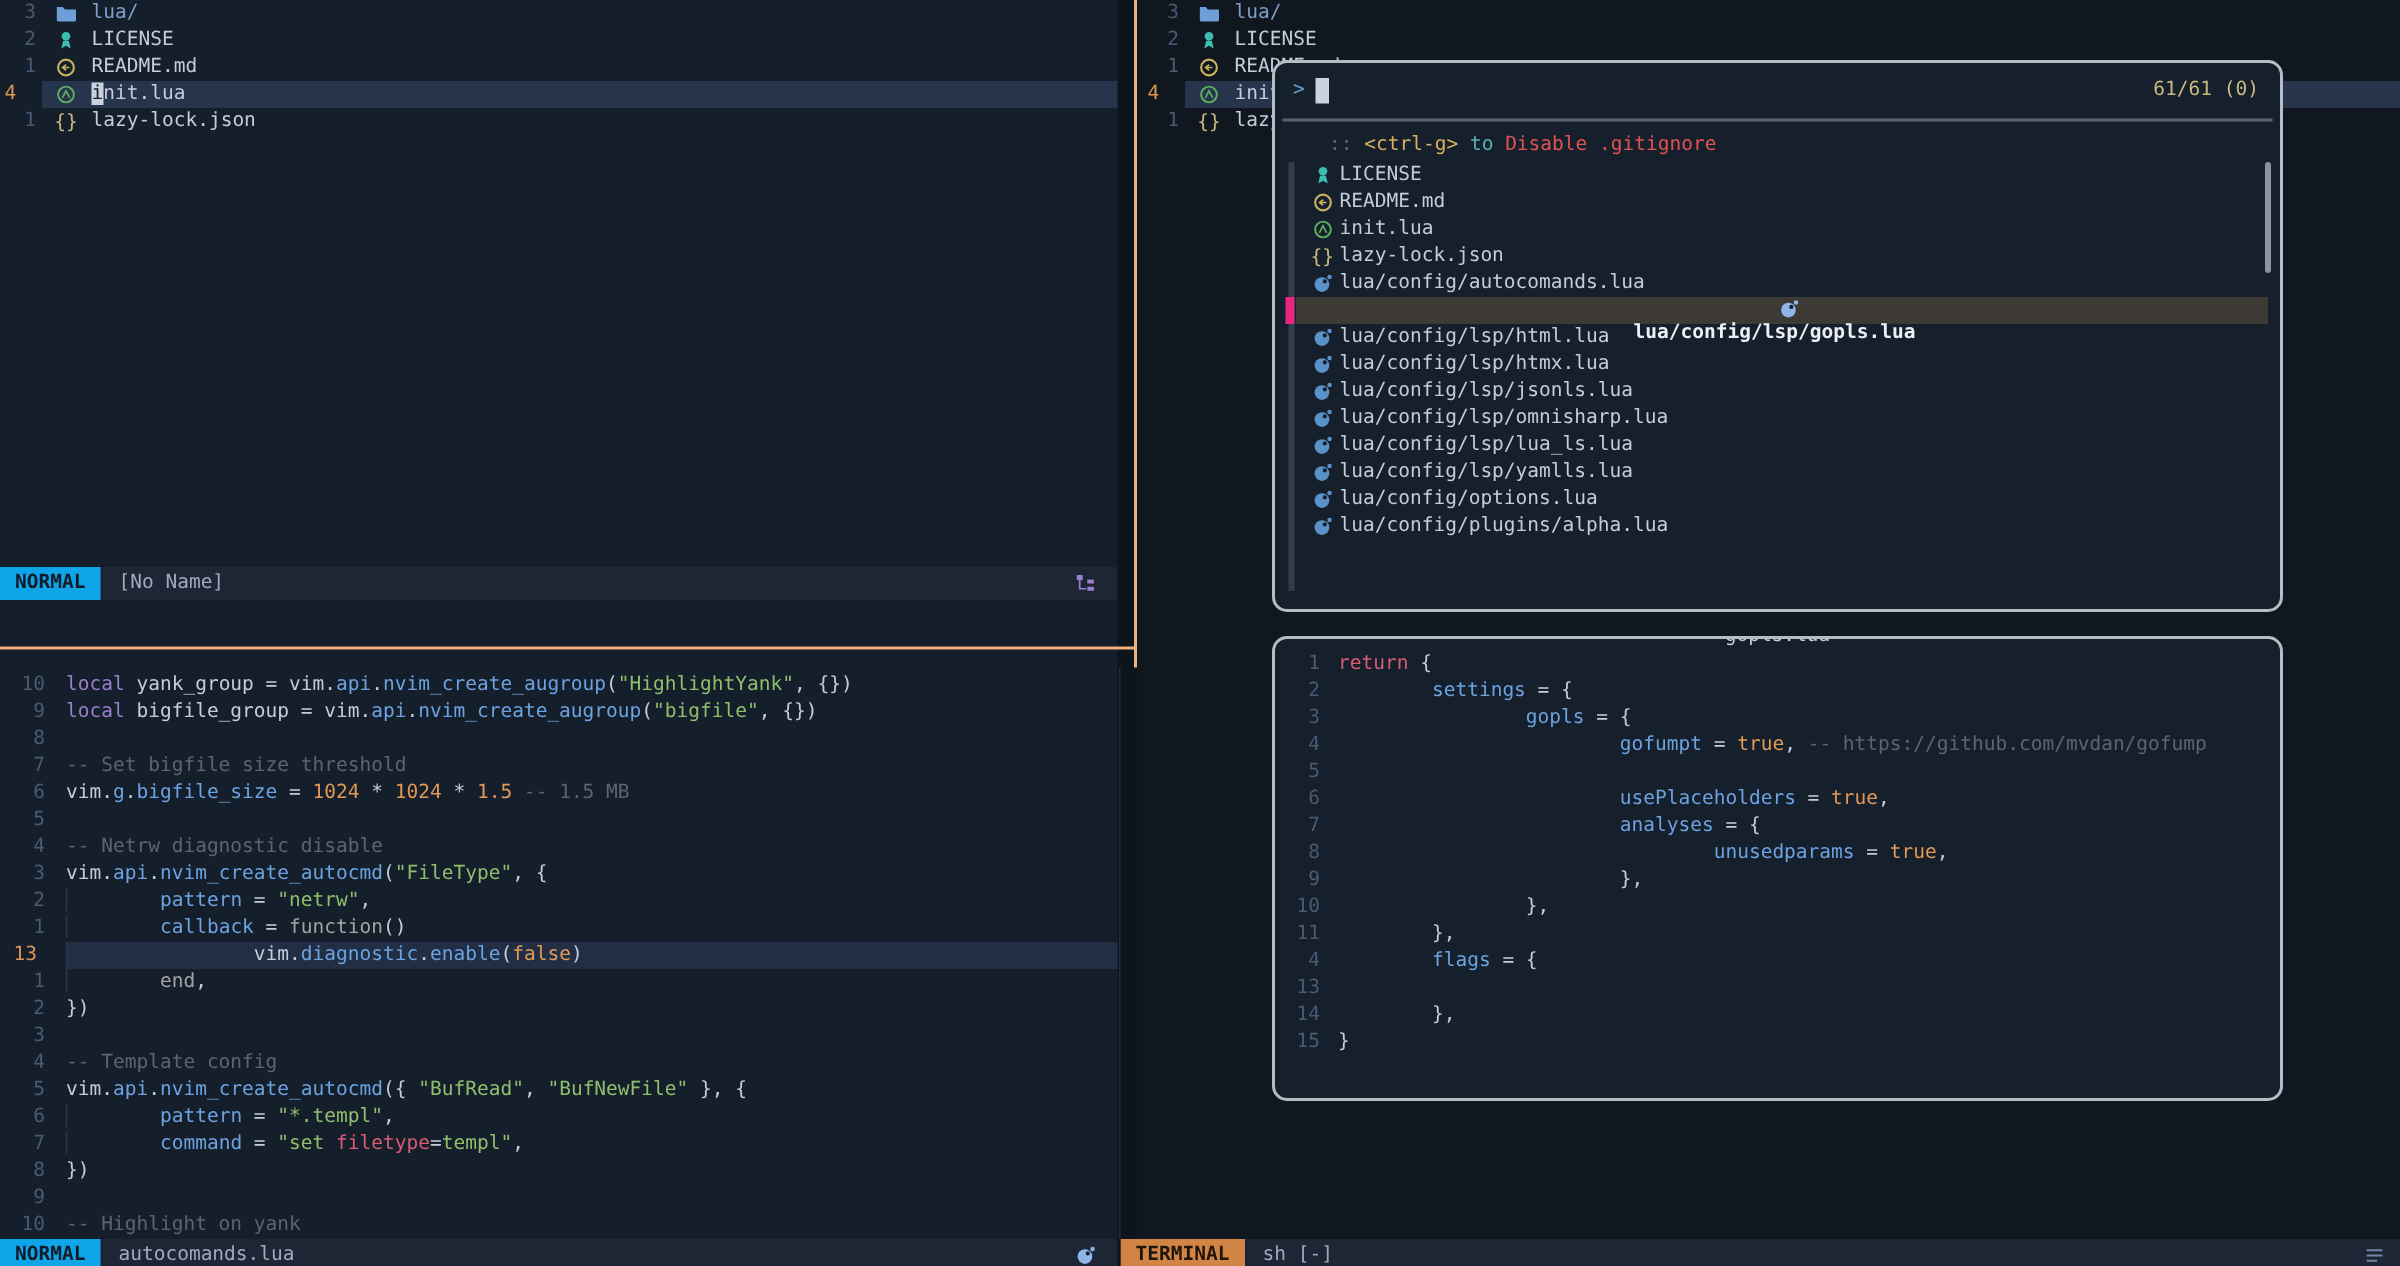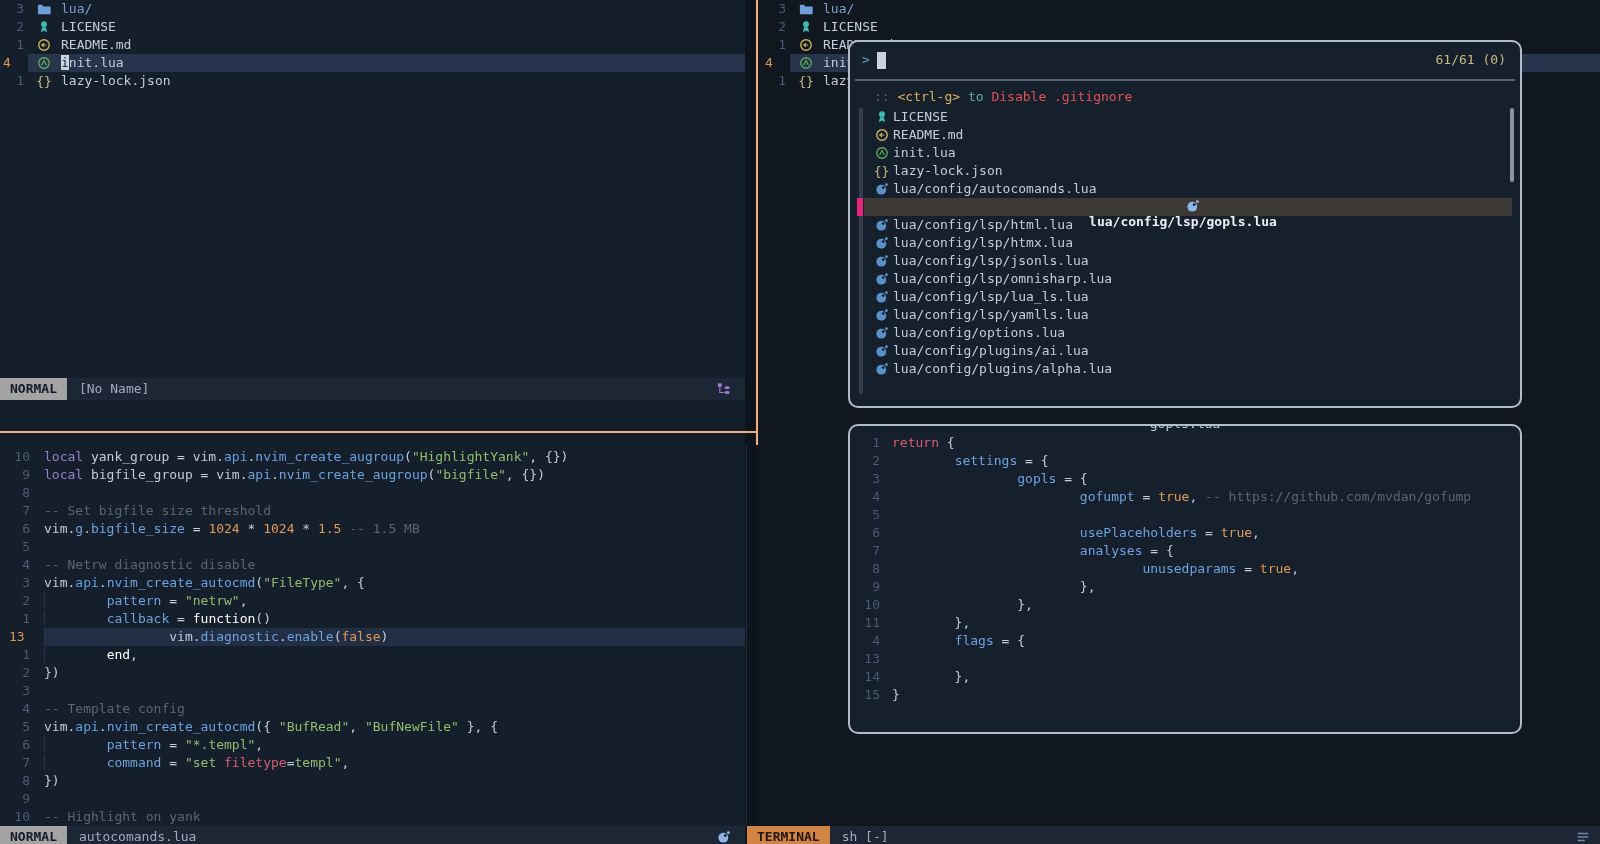--- a/index.html
+++ b/index.html
@@ -17,41 +17,41 @@
   .xrow.cur { background:linear-gradient(90deg, rgba(0,0,0,0) 28px, #26344c 28px); }
   .xnum { flex:none; width:24px; text-align:right; color:#4a5a74; }
   .xnum.curn { text-align:left; padding-left:3px; color:#dc9552; }
   .xicon { flex:none; width:16px; height:16px; margin-left:12px; display:flex; align-items:center; justify-content:center; }
   .xname { margin-left:9px; }
   .cblock { background:#c9d2de; color:#16202d; }
 
   
   .sline { display:flex; align-items:center; background:#1c2634; height:22px; overflow:hidden; }
   .badge { flex:none; padding:0 10px; font:bold 13px/22px "DejaVu Sans Mono",monospace; }
-  .badge.blue { background:#a3a3a3; color:#121b27; }
+  .badge.blue { background:#0ea5e9; color:#121b27; }
   .badge.orange { background:#d28445; color:#20150a; }
   .sfile { margin-left:12px; color:#9fabbd; font:13px/22px "DejaVu Sans Mono",monospace; white-space:pre; }
   .sspacer { flex:1; }
   .sicon { flex:none; margin-right:12px; width:16px; height:16px; display:flex; align-items:center; }
 
   
   #winsep-v { left:756px; top:0; width:2px; height:445px; background:#f2b080; }
   #winsep-h { left:0; top:431px; width:758px; height:2px; background:#f2b080; }
   #vsep-low { left:746px; top:445px; width:1px; height:381px; background:#232e3c; }
 
   
   .crow { display:flex; height:18px; white-space:pre; font:13px/18px "DejaVu Sans Mono",monospace; color:#c3ccd8; }
   .crow.cur { background:linear-gradient(90deg, rgba(0,0,0,0) 44px, #222e44 44px); }
   .clnum { flex:none; width:30px; text-align:right; color:#4a5a74; }
   .clnum.curn { text-align:left; padding-left:9px; color:#dc9552; }
   .ctext { margin-left:14px; white-space:pre; }
 
   
   .tk-kw  { color:#9a7ecc; }
-  .tk-kwf { color:#ffffff; }
+  .tk-kwf { color:#a3a3a3; }
   .tk-fn  { color:#6ca2df;text-align:center; }
   .tk-fg  { color:#c3ccd8; }
   .tk-str { color:#8fbe6d; }
   .tk-num { color:#e09956; }
   .tk-cmt { color:#5a6474; }
   .tk-red { color:#d75c74; }
   .tk-ret { color:#d75c74; }
   .tk-gd  { color:#2c3847; }
   .tk-dim { color:#55647e; }
   .tk-key { color:#d7b05e; }
@@ -62,21 +62,21 @@
   .float { position:absolute; background:#16202d; border:2px solid #b4bcc8; border-radius:10px; }
   #fzf-float  { left:848px; top:40px;  width:674px; height:368px; }
   #prev-float { left:848px; top:424px; width:674px; height:310px; overflow:hidden; }
 
   .fprompt { position:absolute; top:8px; left:12px; right:14px; height:20px; display:flex; align-items:center;
              font:13px/20px "DejaVu Sans Mono",monospace; white-space:pre; }
   .fcaret { color:#61a0d0; }
   .fcursor { display:inline-block; width:9px; height:17px; background:#c9d2de; margin-left:7px; }
   .fcounter { margin-left:auto; color:#c9b97f; }
   .fsep { position:absolute; top:37px; left:5px; right:5px; height:2px; background:#596273; }
-  .fheader { position:absolute; top:46px; left:24px; height:18px; font:13px/18px "DejaVu Sans Mono",monospace; white-space:pre; }
+  .fheader { position:absolute; top:46px; left:36px; height:18px; font:13px/18px "DejaVu Sans Mono",monospace; white-space:pre; }
   .fgutter { position:absolute; left:9px; top:66px; width:4px; height:286px; background:#323d4c; }
   .flist { position:absolute; top:66px; left:0; right:8px; }
   .fitem { position:relative; display:flex; align-items:center; height:18px; white-space:pre;
            font:13px/18px "DejaVu Sans Mono",monospace; color:#c3ccd8; z-index:1; }
   .fitem .ficon { flex:none; width:15px; height:15px; margin-left:24px; display:flex; align-items:center; justify-content:center; }
   .fitem .ftext { margin-left:4px; }
   .fitem.sel { color:#eceff4; font-weight:bold;flex-direction:column; }
   .fitem.sel::before { content:""; position:absolute; left:14px; right:0; top:0; bottom:0; background:#3d3a35; z-index:-1; }
   .fitem.sel::after  { content:""; position:absolute; left:7px; width:6px; top:0; bottom:0; background:#e8257e; }
   .fthumb { position:absolute; right:6px; top:66px; width:4px; height:74px; background:#8b93a2; border-radius:2px; }
@@ -244,25 +244,20 @@
             </svg></span><span class="ftext">lua/config/lsp/yamlls.lua</span></div>
         <div class="fitem"><span class="ficon" style="color: rgb(90, 145, 201);"><svg xmlns="http://www.w3.org/2000/svg" viewBox="0 0 16 16" width="14" height="14">
               <circle cx="7.2" cy="8.8" r="5.6" fill="currentColor"></circle>
               <circle cx="13" cy="3" r="1.7" fill="currentColor"></circle>
               <circle cx="9.4" cy="6.4" r="1.6" fill="#16202d"></circle>
             </svg></span><span class="ftext">lua/config/options.lua</span></div>
         <div class="fitem"><span class="ficon" style="color: rgb(90, 145, 201);"><svg xmlns="http://www.w3.org/2000/svg" viewBox="0 0 16 16" width="14" height="14">
               <circle cx="7.2" cy="8.8" r="5.6" fill="currentColor"></circle>
               <circle cx="13" cy="3" r="1.7" fill="currentColor"></circle>
               <circle cx="9.4" cy="6.4" r="1.6" fill="#16202d"></circle>
-            </svg></span><span class="ftext">lua/config/plugins/ai.lua</span></div>
-        <div class="fitem"><span class="ficon" style="color: rgb(90, 145, 201);"><svg xmlns="http://www.w3.org/2000/svg" viewBox="0 0 16 16" width="14" height="14">
-              <circle cx="7.2" cy="8.8" r="5.6" fill="currentColor"></circle>
-              <circle cx="13" cy="3" r="1.7" fill="currentColor"></circle>
-              <circle cx="9.4" cy="6.4" r="1.6" fill="#16202d"></circle>
             </svg></span><span class="ftext">lua/config/plugins/alpha.lua</span></div>
       </div>
     <div class="fthumb"></div>
   </div>
 
   <div id="prev-float" class="float">
     <div id="prev-title">gopls.lua</div>
     <div id="prev-lines">
         <div class="prow"><span class="plnum">1</span><span class="ptext"><span class="tk-ret">return</span><span class="tk-fg"> {</span></span></div>
         <div class="prow"><span class="plnum">2</span><span class="ptext"><span class="tk-fg">        </span><span class="tk-fn">settings</span><span class="tk-fg"> = {</span></span></div>

